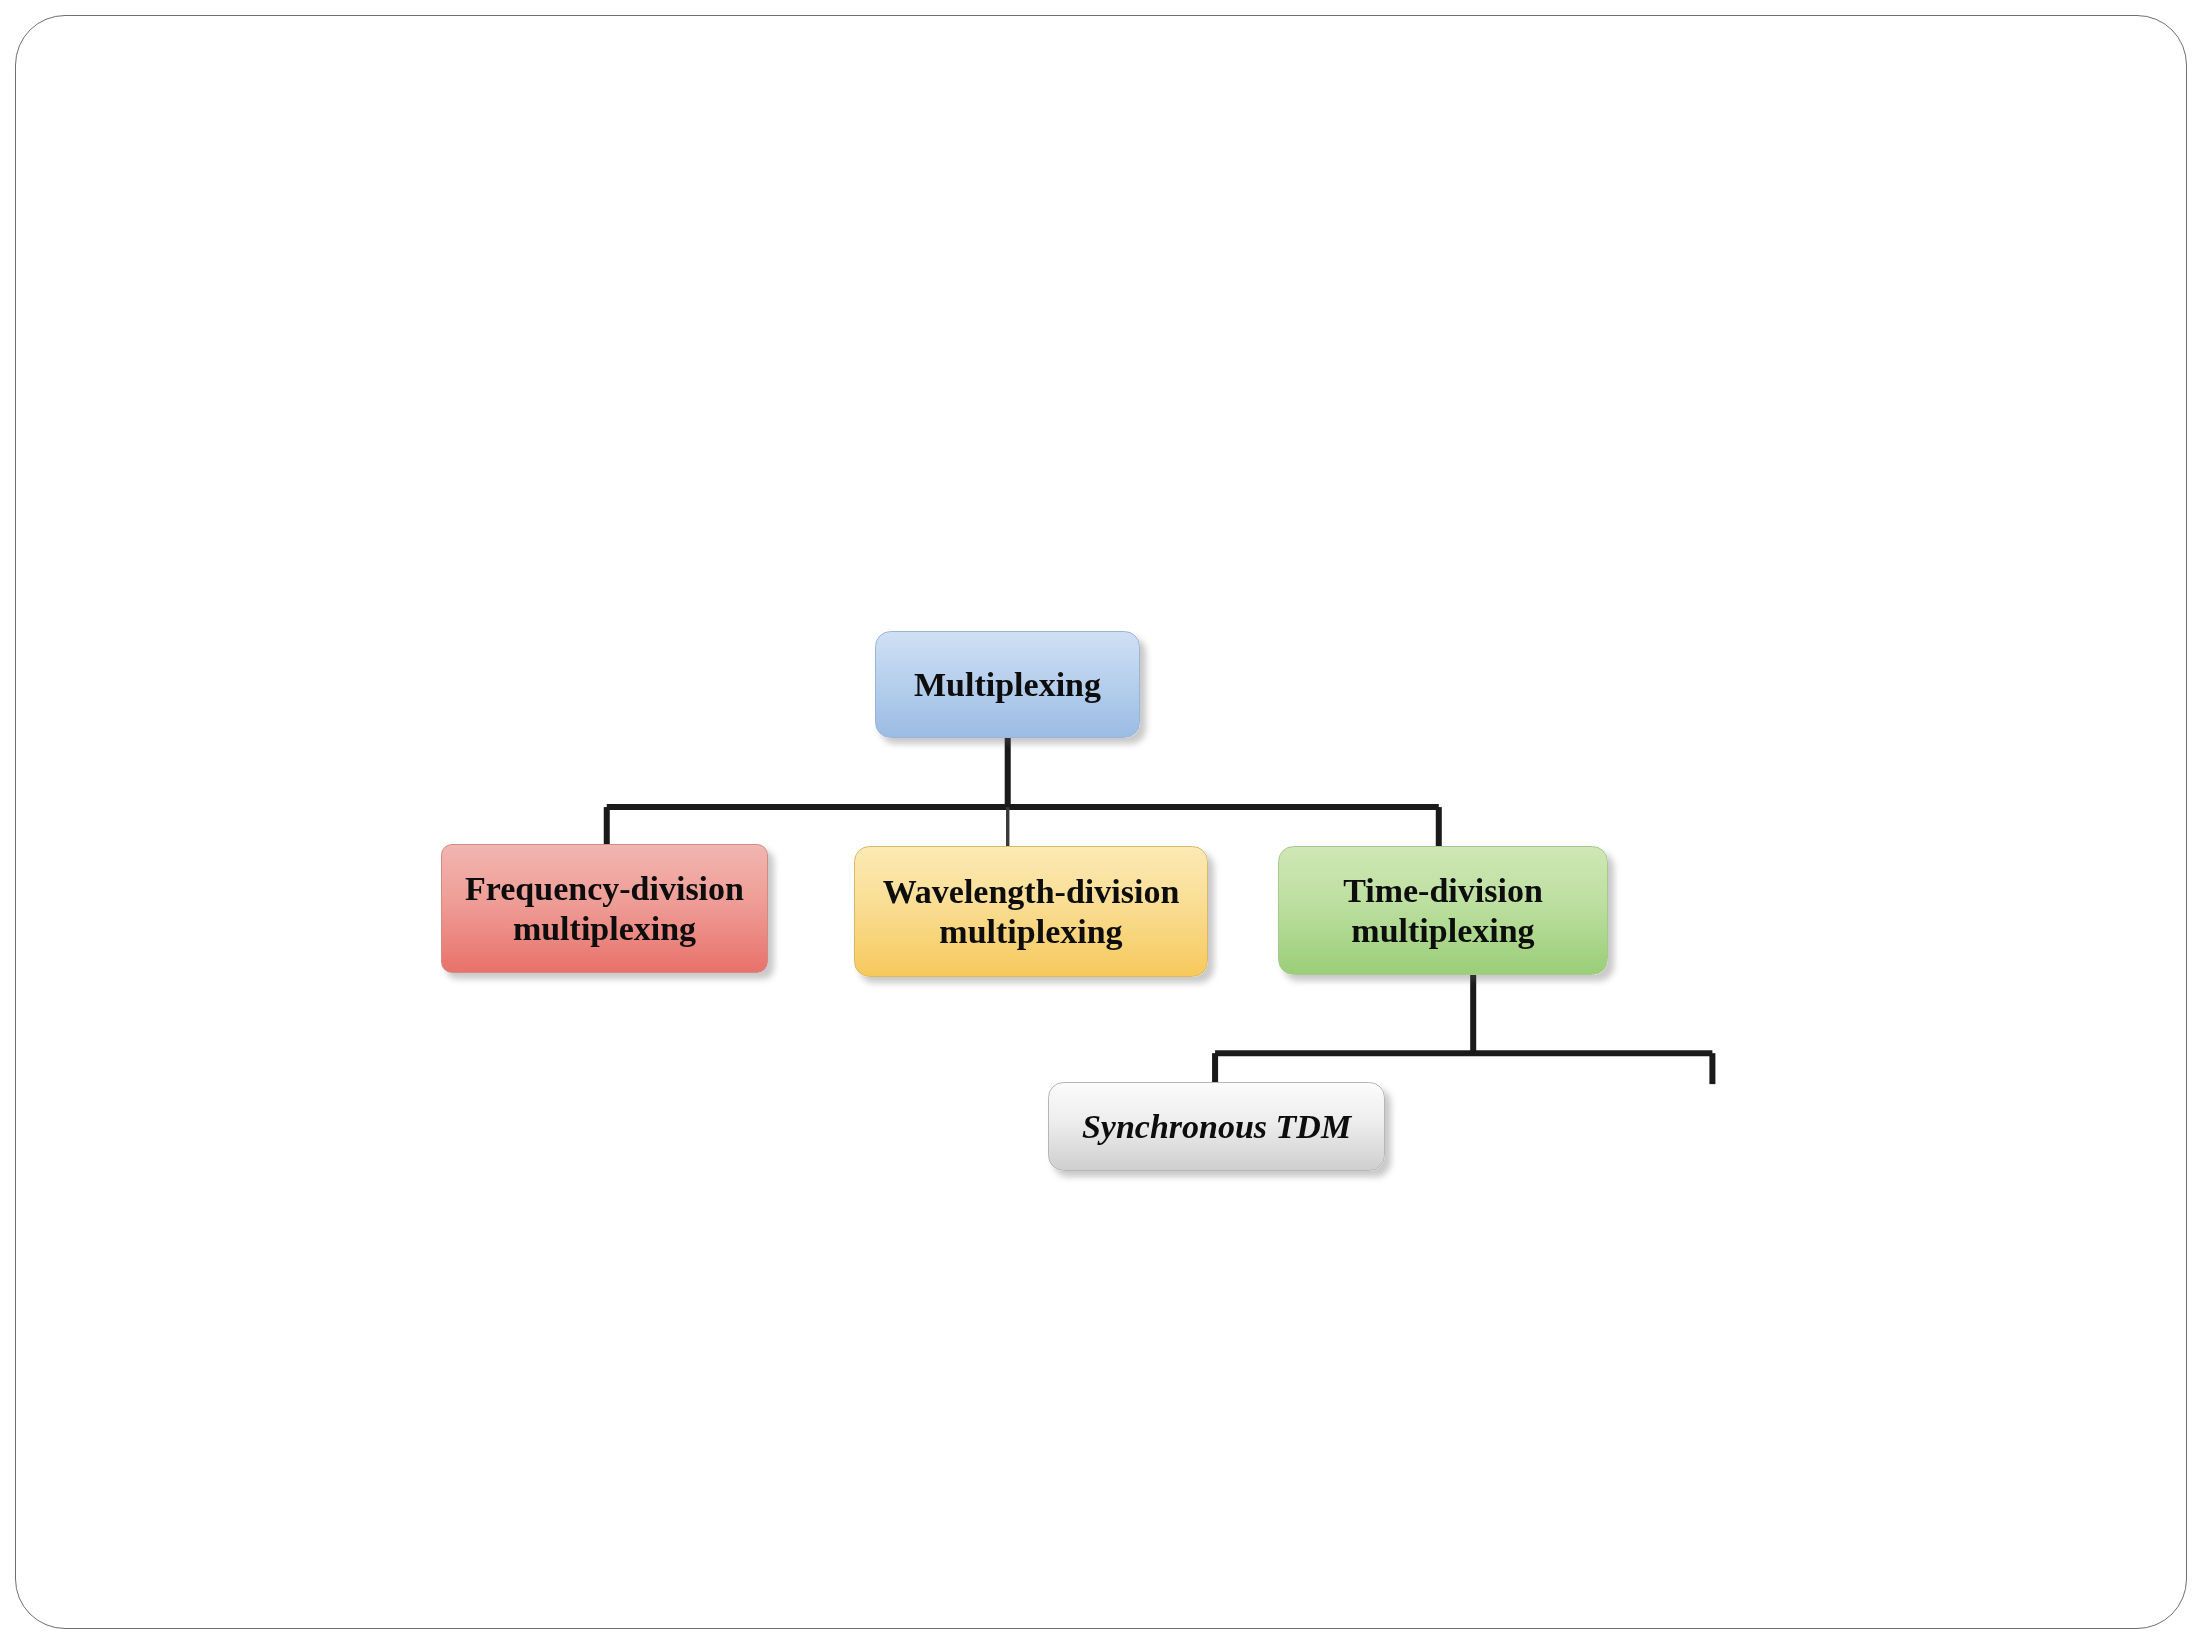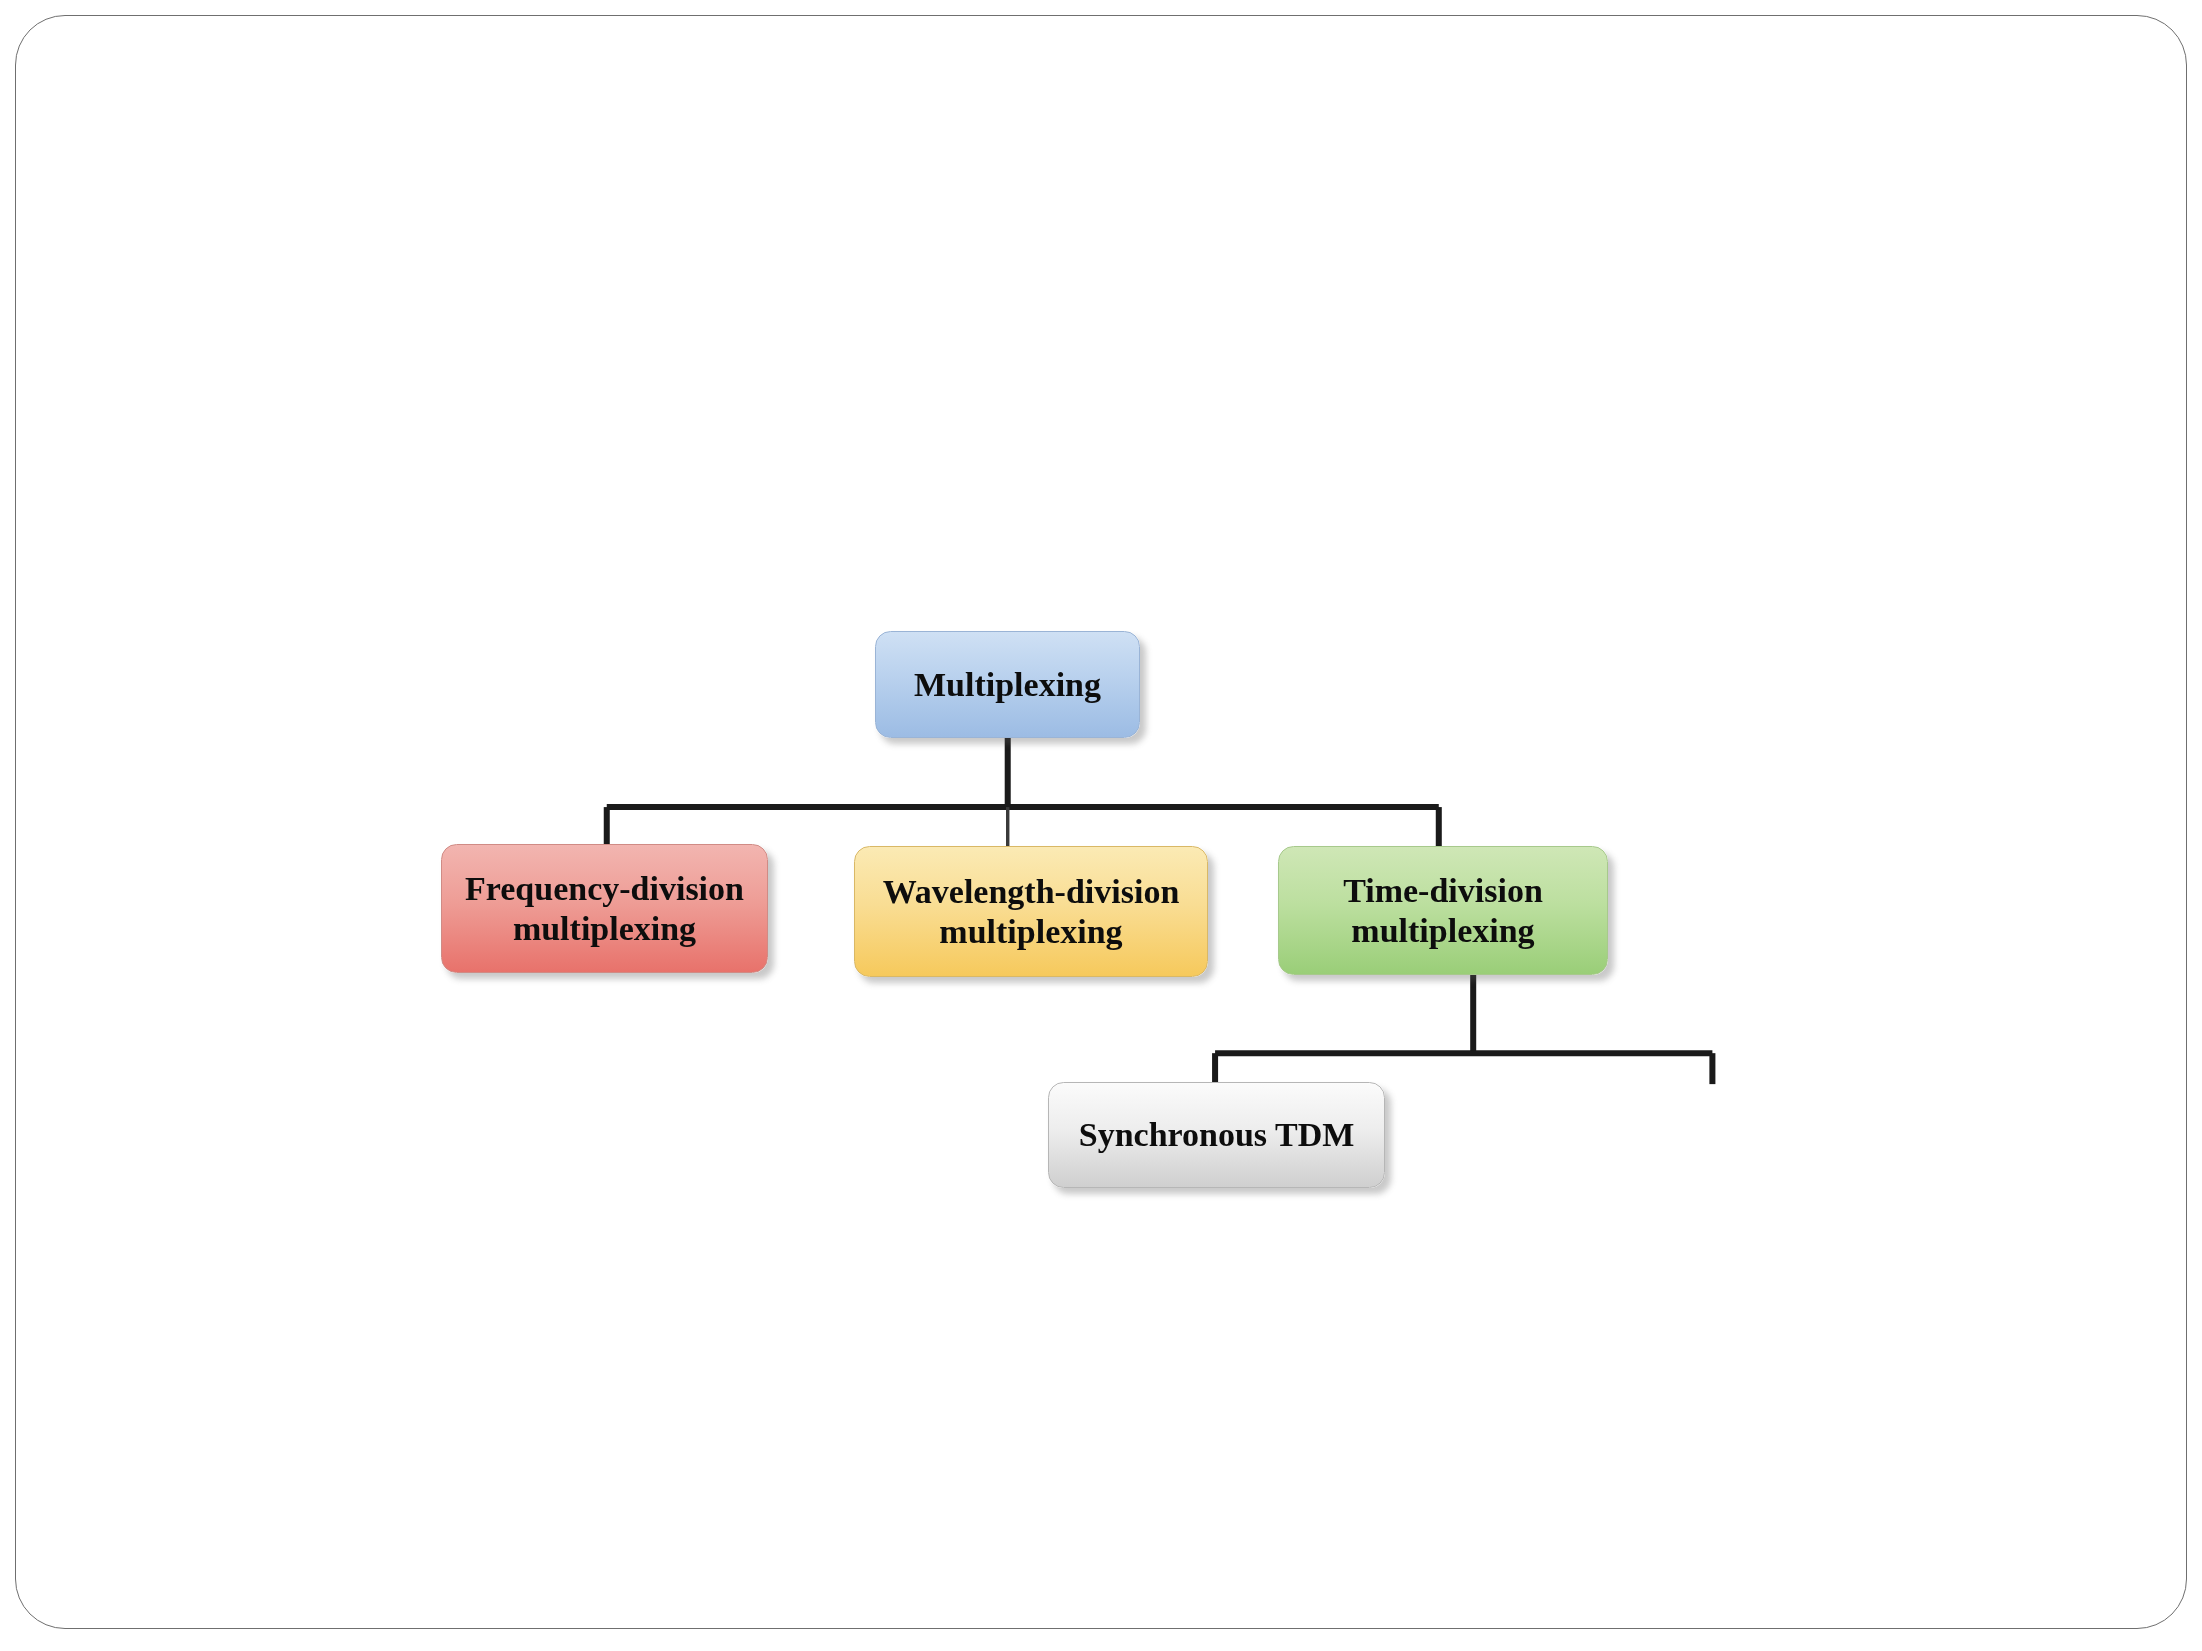--- a/index.html
+++ b/index.html
@@ -96,24 +96,24 @@
   }
   .node .label {
     display: block;
     line-height: 1.15;
     white-space: pre-line;
     padding: 0 3.4px;
   }
 
   
   #node-root      { left: 875px; top: 631px;  width: 265px;  height: 107px; font-size: 34px; }
-  #node-fdm       { left: 441px;  top: 844px;  width: 327px;  height: 129px; font-size: 34px; }
+  #node-fdm       { left: 441px;  top: 844px;  width: 327px;  height: 129px; font-size: 34px; border-radius: 11px; }
   #node-wdm       { left: 854px;  top: 846px;  width: 354px;  height: 131px; font-size: 34px; }
   #node-tdm       { left: 1278px; top: 846px;  width: 330px;  height: 129px; font-size: 34px; }
-  #node-sync-tdm  { left: 1048px; top: 1082px; width: 337px;  height: 106px; font-size: 34px; }
+  #node-sync-tdm  { left: 1048px; top: 1082px; width: 337px;  height: 89px; font-size: 34px; font-style: italic; }
   #node-async-tdm { left: 1550px; top: 1082px; width: 324px;  height: 89px; font-size: 34px; }
 
   
   #node-root      { background: linear-gradient(180deg, #cfe0f4 0%, #bdd4ef 35%, #9cbce4 100%); border-color:#9ab4d6; }
   #node-fdm       { background: linear-gradient(180deg, #f2b5b0 0%, #ee9d96 45%, #e8726b 100%); border-color:#d08b85; }
   #node-wdm       { background: linear-gradient(180deg, #fbeab4 0%, #f9dd93 45%, #f6c95c 100%); border-color:#d9b866; }
   #node-tdm       { background: linear-gradient(180deg, #cfe7b6 0%, #bcdf9f 45%, #9ace78 100%); border-color:#a7c98c;align-items:center; }
   #node-sync-tdm  { background: linear-gradient(180deg, #fbfbfb 0%, #ededed 45%, #cfcfcf 100%); border-color:#b6b6b6; }
   #node-async-tdm { background: linear-gradient(180deg, #eebdd3 0%, #e6a6c4 45%, #d6739f 100%); border-color:#c68aaa; }
 

